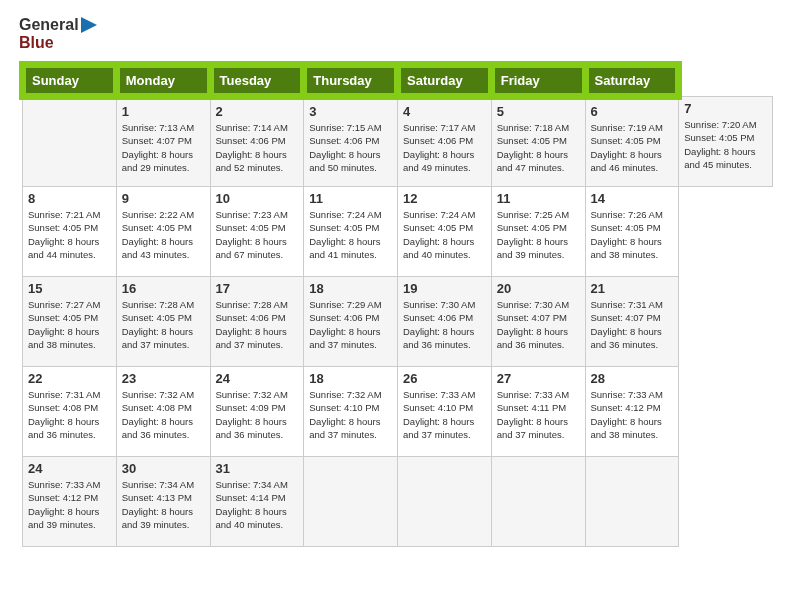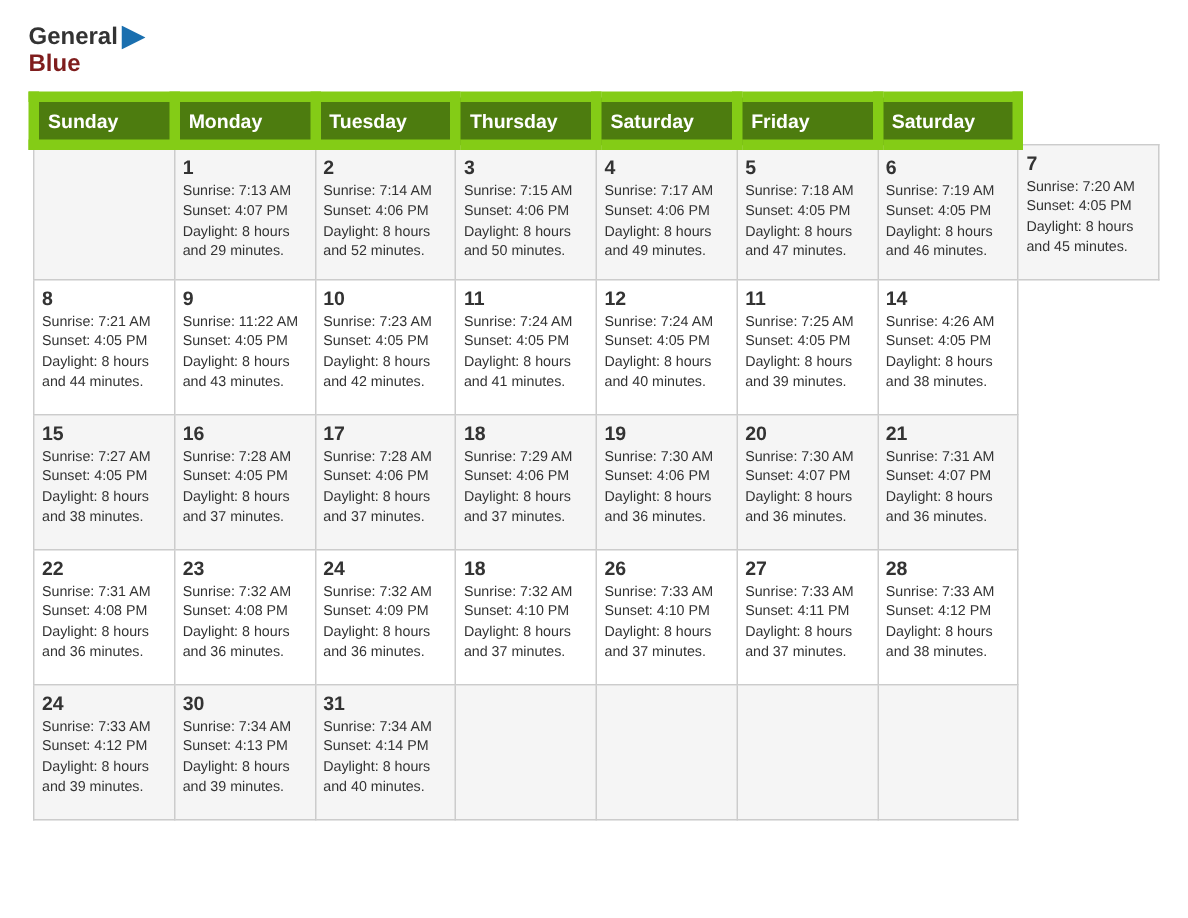--- a/index.html
+++ b/index.html
@@ -188,33 +188,33 @@
             <div class="day-info">
               <div>Sunrise: 7:21 AM</div>
               <div>Sunset: 4:05 PM</div>
               <div>Daylight: 8 hours</div>
               <div>and 44 minutes.</div>
             </div>
           </td>
           <td>
             <span class="day-number">9</span>
             <div class="day-info">
-              <div>Sunrise: 11:22 AM</div>
+              <div>Sunrise: 2:22 AM</div>
               <div>Sunset: 4:05 PM</div>
               <div>Daylight: 8 hours</div>
               <div>and 43 minutes.</div>
             </div>
           </td>
           <td>
             <span class="day-number">10</span>
             <div class="day-info">
               <div>Sunrise: 7:23 AM</div>
               <div>Sunset: 4:05 PM</div>
               <div>Daylight: 8 hours</div>
-              <div>and 42 minutes.</div>
+              <div>and 67 minutes.</div>
             </div>
           </td>
           <td>
             <span class="day-number">11</span>
             <div class="day-info">
               <div>Sunrise: 7:24 AM</div>
               <div>Sunset: 4:05 PM</div>
               <div>Daylight: 8 hours</div>
               <div>and 41 minutes.</div>
             </div>
@@ -233,21 +233,21 @@
             <div class="day-info">
               <div>Sunrise: 7:25 AM</div>
               <div>Sunset: 4:05 PM</div>
               <div>Daylight: 8 hours</div>
               <div>and 39 minutes.</div>
             </div>
           </td>
           <td>
             <span class="day-number">14</span>
             <div class="day-info">
-              <div>Sunrise: 4:26 AM</div>
+              <div>Sunrise: 7:26 AM</div>
               <div>Sunset: 4:05 PM</div>
               <div>Daylight: 8 hours</div>
               <div>and 38 minutes.</div>
             </div>
           </td>
         </tr>
         <tr>
           <td>
             <span class="day-number">15</span>
             <div class="day-info">

